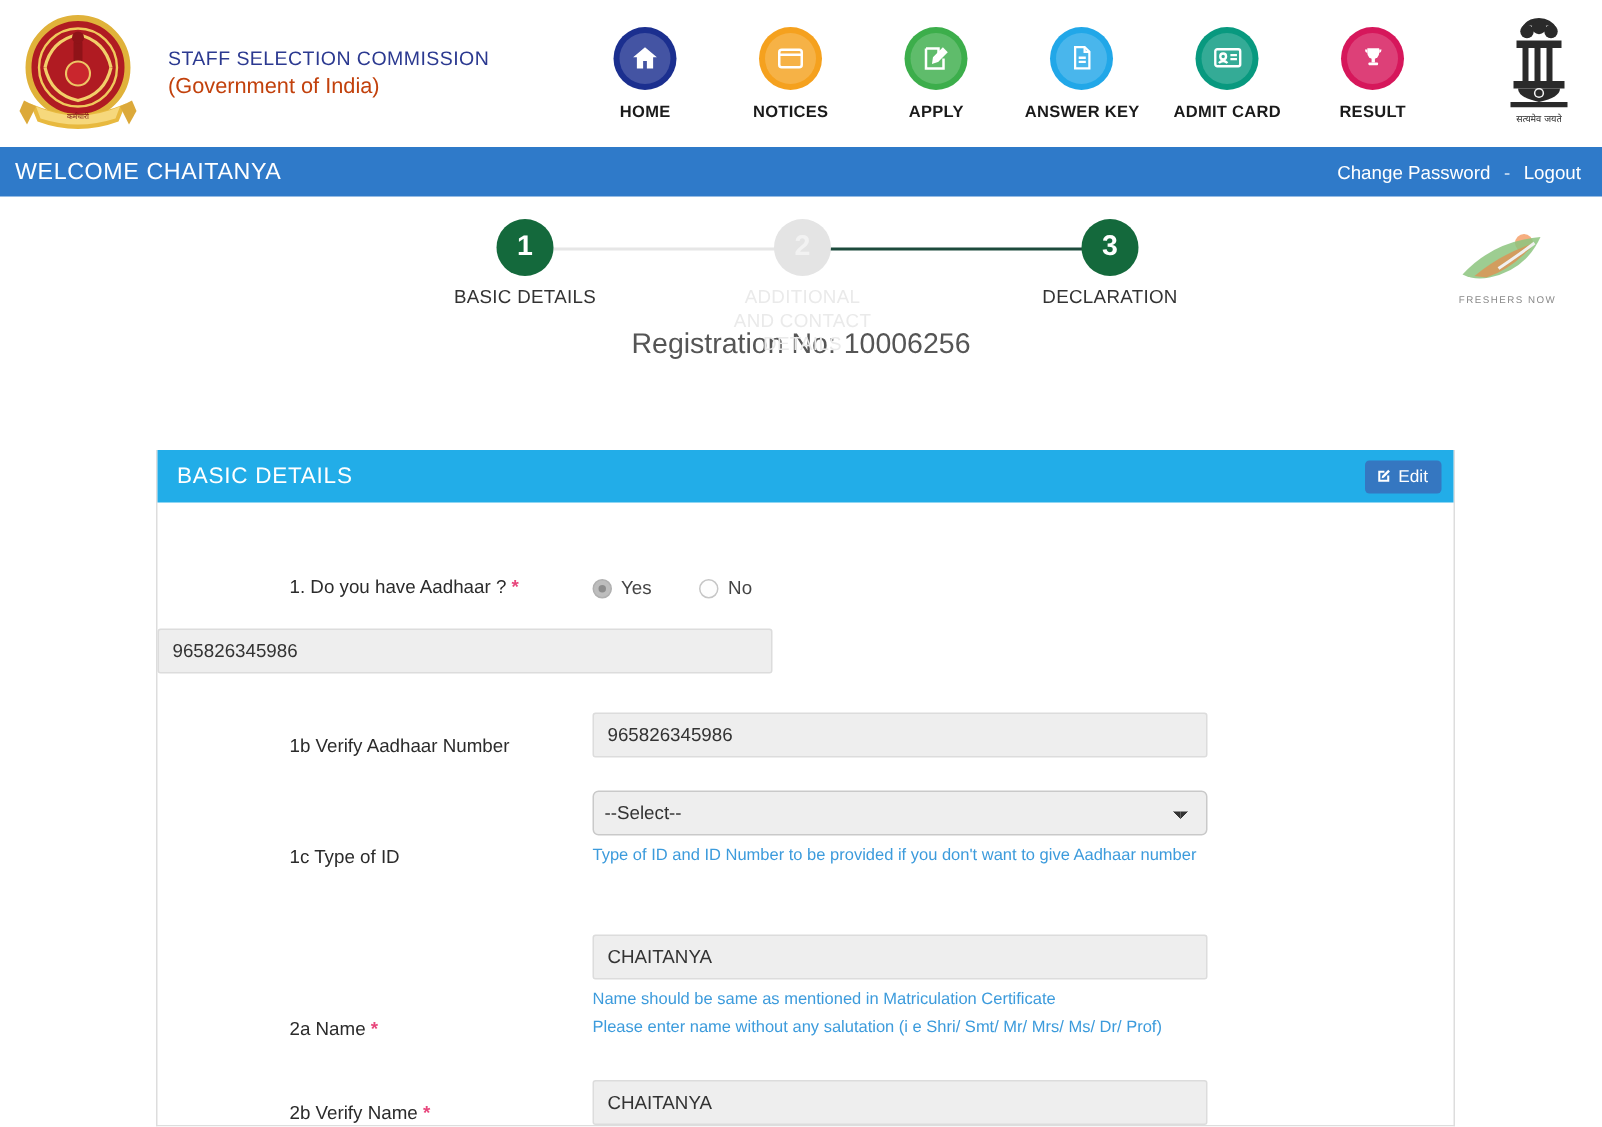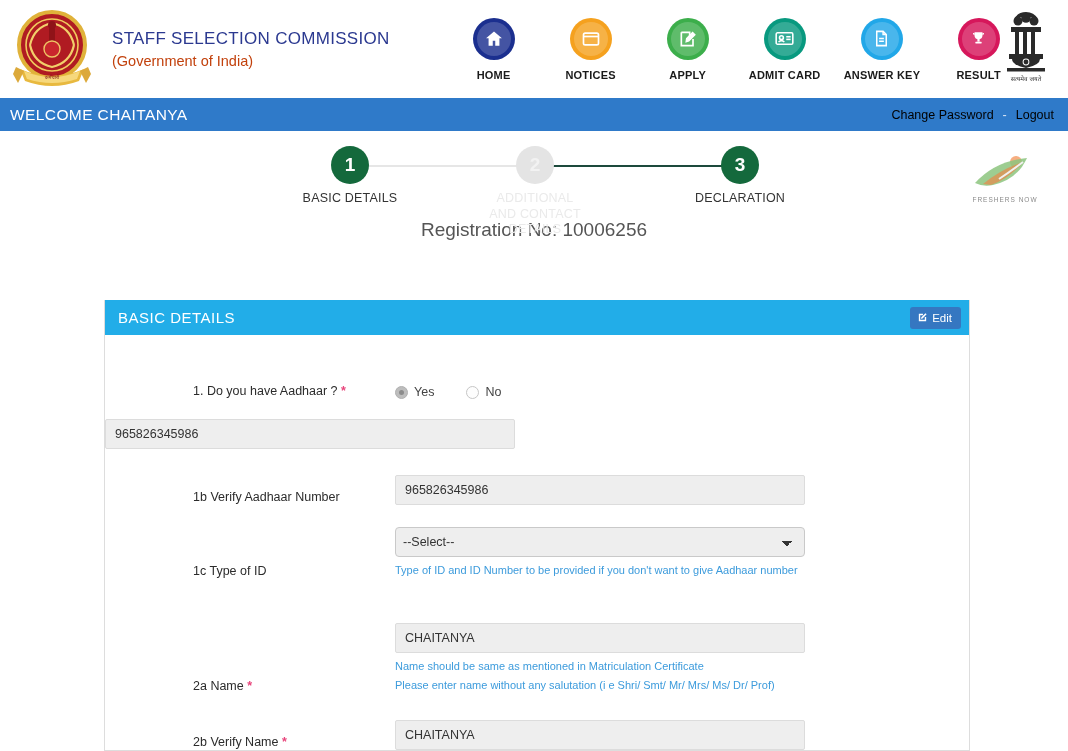--- a/index.html
+++ b/index.html
@@ -17,21 +17,21 @@
     position: relative;
     height: 98px;
     background: #ffffff;
     display: flex;
     align-items: center;
     padding: 0 0 0 10px;
   }
   .ssc-emblem { width: 84px; height: 88px; flex: 0 0 84px; margin-right: 12px; }
   .brand { flex: 0 0 auto; margin-left: 6px; }
   .brand-title {
-    font-size: 17px;
+    font-size: 13px;
     color: #2b3990;
     letter-spacing: .3px;
     line-height: 1.15;
   }
   .brand-sub {
     font-size: 14.5px;
     color: #c2410c;
     margin-top: 4px;
   }
   .nav-icons {
@@ -68,21 +68,21 @@
   
   .welcome-bar {
     height: 33px;
     background: #2f7ac9;
     display: flex; align-items: center;
     padding: 0 14px 0 10px;
     color: #fff;
   }
   .welcome-text { font-size: 15.5px; letter-spacing: .4px; }
   .welcome-right { margin-left: auto; display: flex; align-items: center; gap: 9px; font-size: 12.5px; }
-  .welcome-right a { color: #000000; text-decoration: none; }
+  .welcome-right a { color: #ffffff; text-decoration: none; }
   .welcome-sep { color: #d8e6f5; }
 
   
   .stepper-wrap { position: relative; height: 92px; }
   .stepper {
     position: absolute; left: 300px; top: 15px; width: 470px; height: 70px;
   }
   .line { position: absolute; top: 19px; height: 2px; }
   .line-a { left: 52px; width: 192px; background: #e6e6e6; }
   .line-b { left: 245px; width: 197px; background: #1d4a3c; }
@@ -255,42 +255,42 @@
         <span class="nav-circle" style="background:#3cae4b">
           <svg width="20" height="20" viewBox="0 0 24 24" fill="none" stroke="#ffffff" stroke-width="2">
             <path d="M4 4h10v6M4 4v16h14v-8"></path>
               <path d="M13 14 L20 7 l-2.5-2.5 L10.5 11.5 L10 15 z" fill="#ffffff"></path>
           </svg>
         </span>
         <span class="nav-label">APPLY</span>
       </a>
 
       <a class="nav-item">
+        <span class="nav-circle" style="background:#21a7e8">
+          <svg width="19" height="19" viewBox="0 0 24 24" fill="none" stroke="#ffffff" stroke-width="1.9">
+            <path d="M6 3h8l4 4v14H6z"></path>
+              <path d="M14 3v4h4"></path>
+            <line x1="9" y1="12" x2="15" y2="12"></line>
+              <line x1="9" y1="15.5" x2="15" y2="15.5"></line>
+          </svg>
+        </span>
+        <span class="nav-label">ANSWER KEY</span>
+      </a>
+
+      <a class="nav-item">
         <span class="nav-circle" style="background:#08997f">
           <svg width="21" height="21" viewBox="0 0 24 24" fill="none" stroke="#ffffff" stroke-width="1.8">
             <rect x="2.5" y="5.5" width="19" height="13" rx="1.5"></rect>
             <circle cx="8.5" cy="11" r="2.2"></circle>
               <path d="M5.2 16 q3.3 -3 6.6 0"></path>
             <line x1="14" y1="10" x2="19" y2="10"></line>
               <line x1="14" y1="13" x2="19" y2="13"></line>
           </svg>
         </span>
         <span class="nav-label">ADMIT CARD</span>
-      </a>
-
-      <a class="nav-item">
-        <span class="nav-circle" style="background:#21a7e8">
-          <svg width="19" height="19" viewBox="0 0 24 24" fill="none" stroke="#ffffff" stroke-width="1.9">
-            <path d="M6 3h8l4 4v14H6z"></path>
-              <path d="M14 3v4h4"></path>
-            <line x1="9" y1="12" x2="15" y2="12"></line>
-              <line x1="9" y1="15.5" x2="15" y2="15.5"></line>
-          </svg>
-        </span>
-        <span class="nav-label">ANSWER KEY</span>
       </a>
 
       <a class="nav-item">
         <span class="nav-circle" style="background:#d6175b">
           <svg width="19" height="19" viewBox="0 0 24 24" fill="#ffffff">
             <path d="M7 4h10v4a5 5 0 0 1-10 0z"></path>
             <path d="M5 5h2v3a3 3 0 0 1-2-3zM19 5h-2v3a3 3 0 0 0 2-3z"></path>
             <rect x="10.6" y="12" width="2.8" height="4"></rect>
               <rect x="8" y="16" width="8" height="2.3" rx="0.6"></rect>
           </svg>

